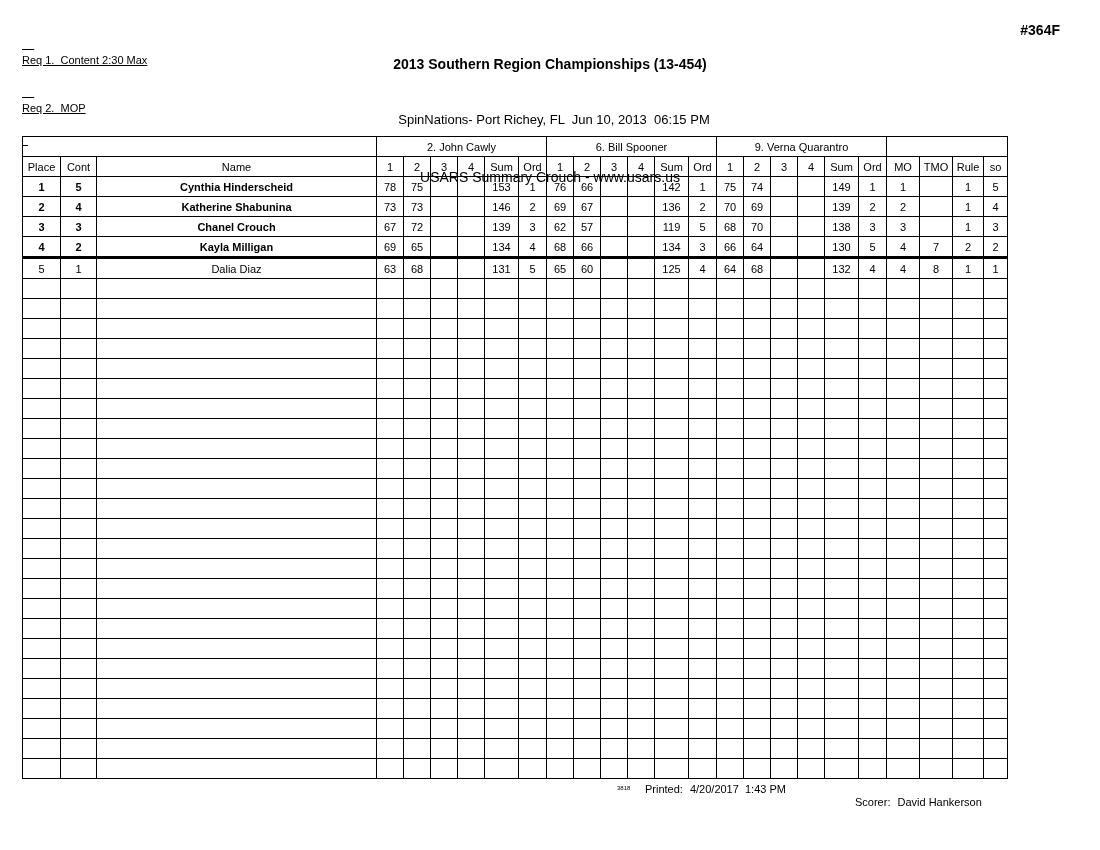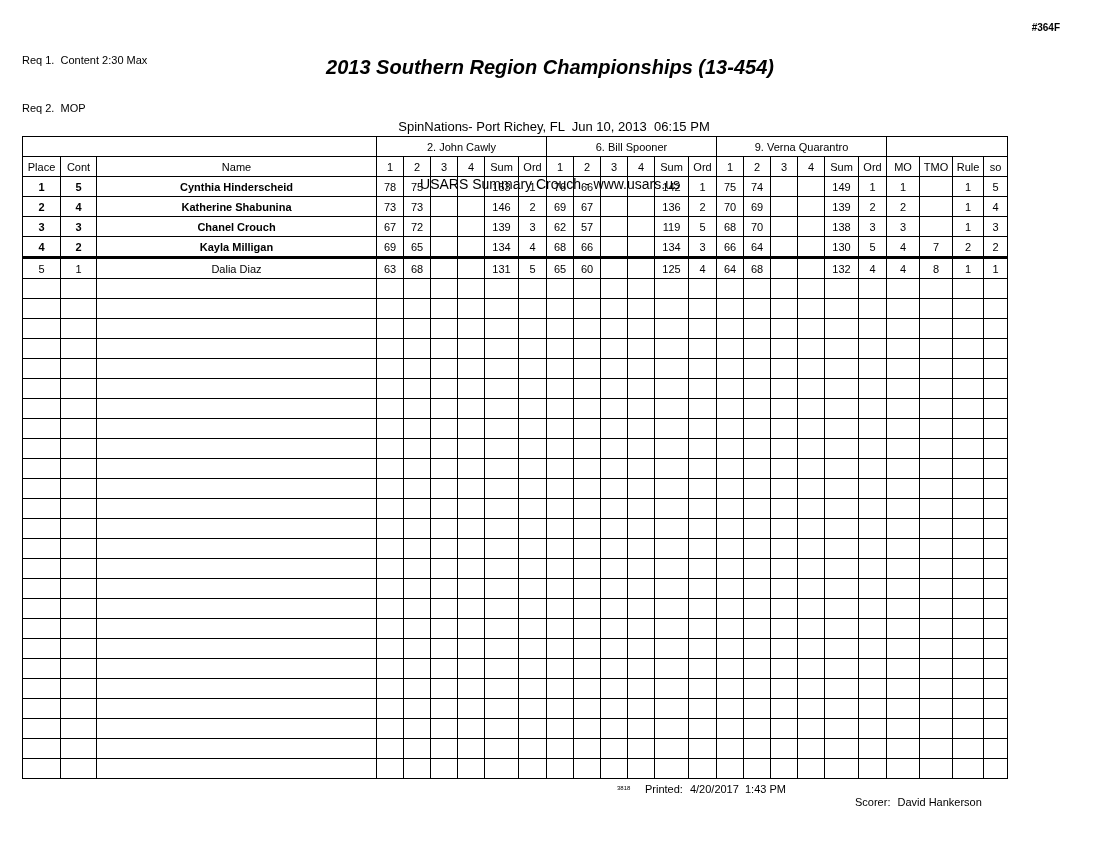--- a/index.html
+++ b/index.html
@@ -8,30 +8,30 @@
     font-family: "Liberation Sans", sans-serif;
     color: #000;
     position: relative;
     overflow: hidden;
   }
   .page { position: relative; width: 1100px; height: 850px; }
 
   
   .req-block {
     position: absolute; left: 22px; top: 20px;
-    font-size: 11px; line-height: 16px; white-space: pre;
+    font-size: 11px; line-height: 16px; white-space: pre; text-decoration: underline;
   }
   .title-block { text-align: center; padding-top: 20px; white-space: pre; }
-  .title-main  { font-size: 20px; font-weight: bold; font-style: italic; }
+  .title-main  { font-size: 14px; font-weight: bold; }
   .title-sub   { font-size: 13px; margin-top: 4px; padding-left: 8px; }
   .title-event { font-size: 16px; font-weight: bold; margin-top: 7px; }
   .title-report{ font-size: 14px; margin-top: 6px; }
   .event-number {
     position: absolute; right: 40px; top: 22px;
-    font-size: 10px; font-weight: bold; margin-left: 21px;
+    font-size: 14px; font-weight: bold; margin-left: 21px;
   }
 
   
   table.results {
     position: absolute; left: 22px; top: 136px;
     border-collapse: collapse; table-layout: fixed; padding-left: 24px;
   }
   table.results td, table.results th {
     border: 1px solid #000;
     font-size: 11px; font-weight: normal;

